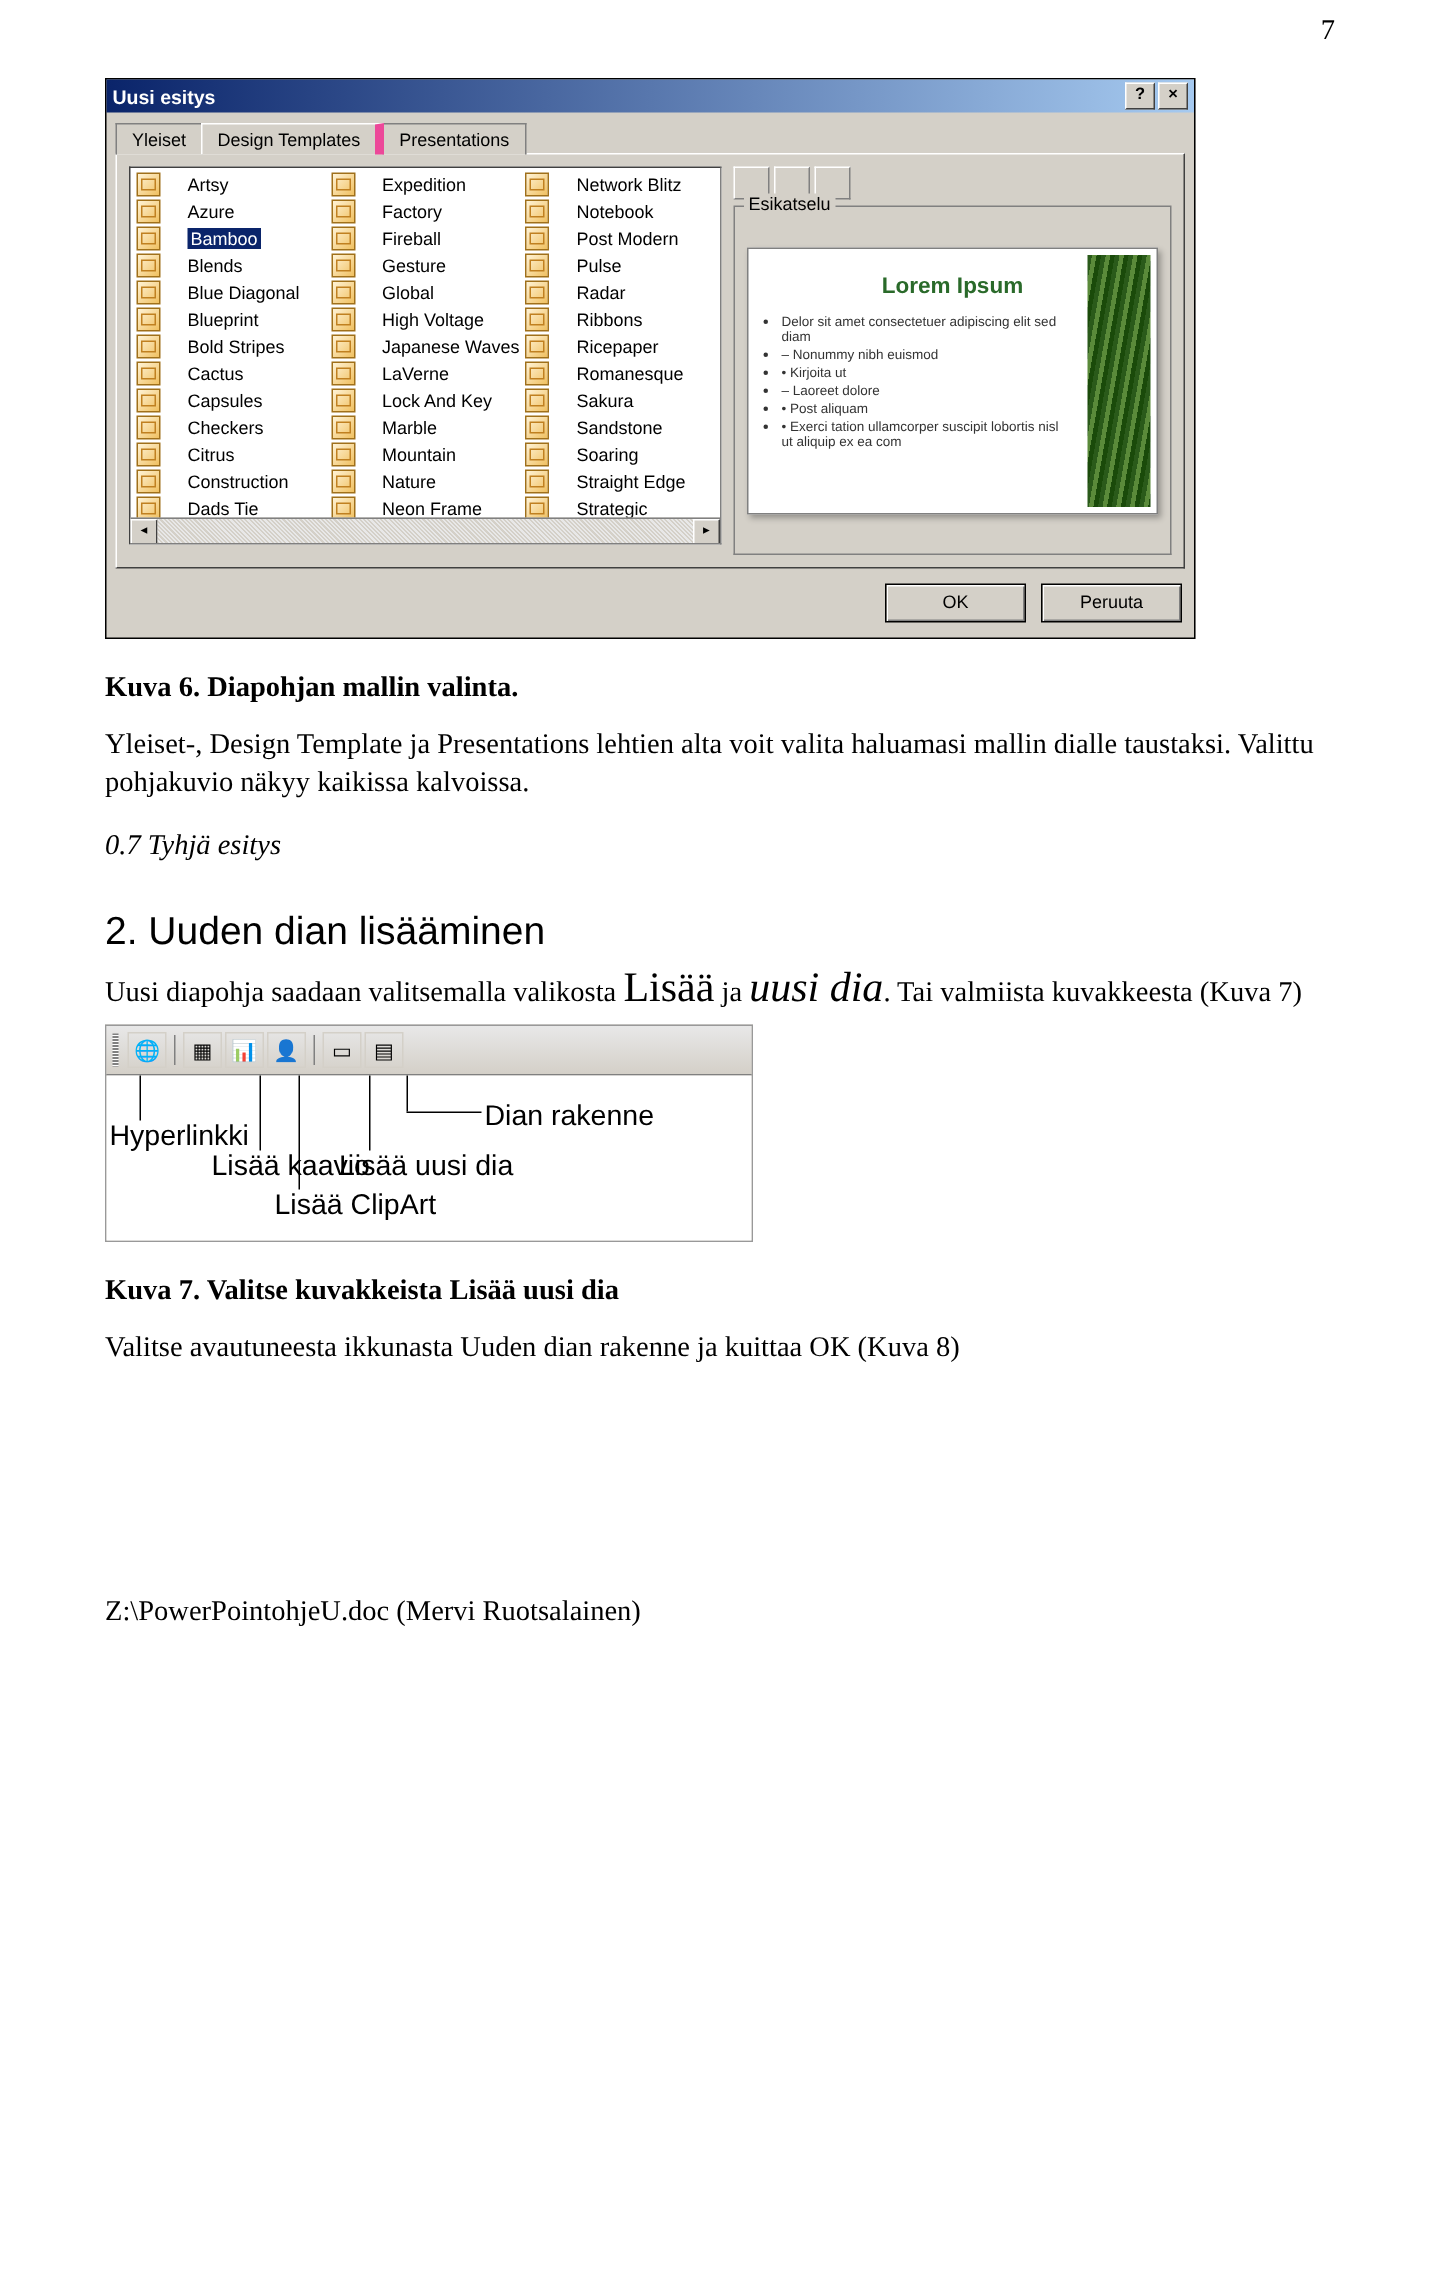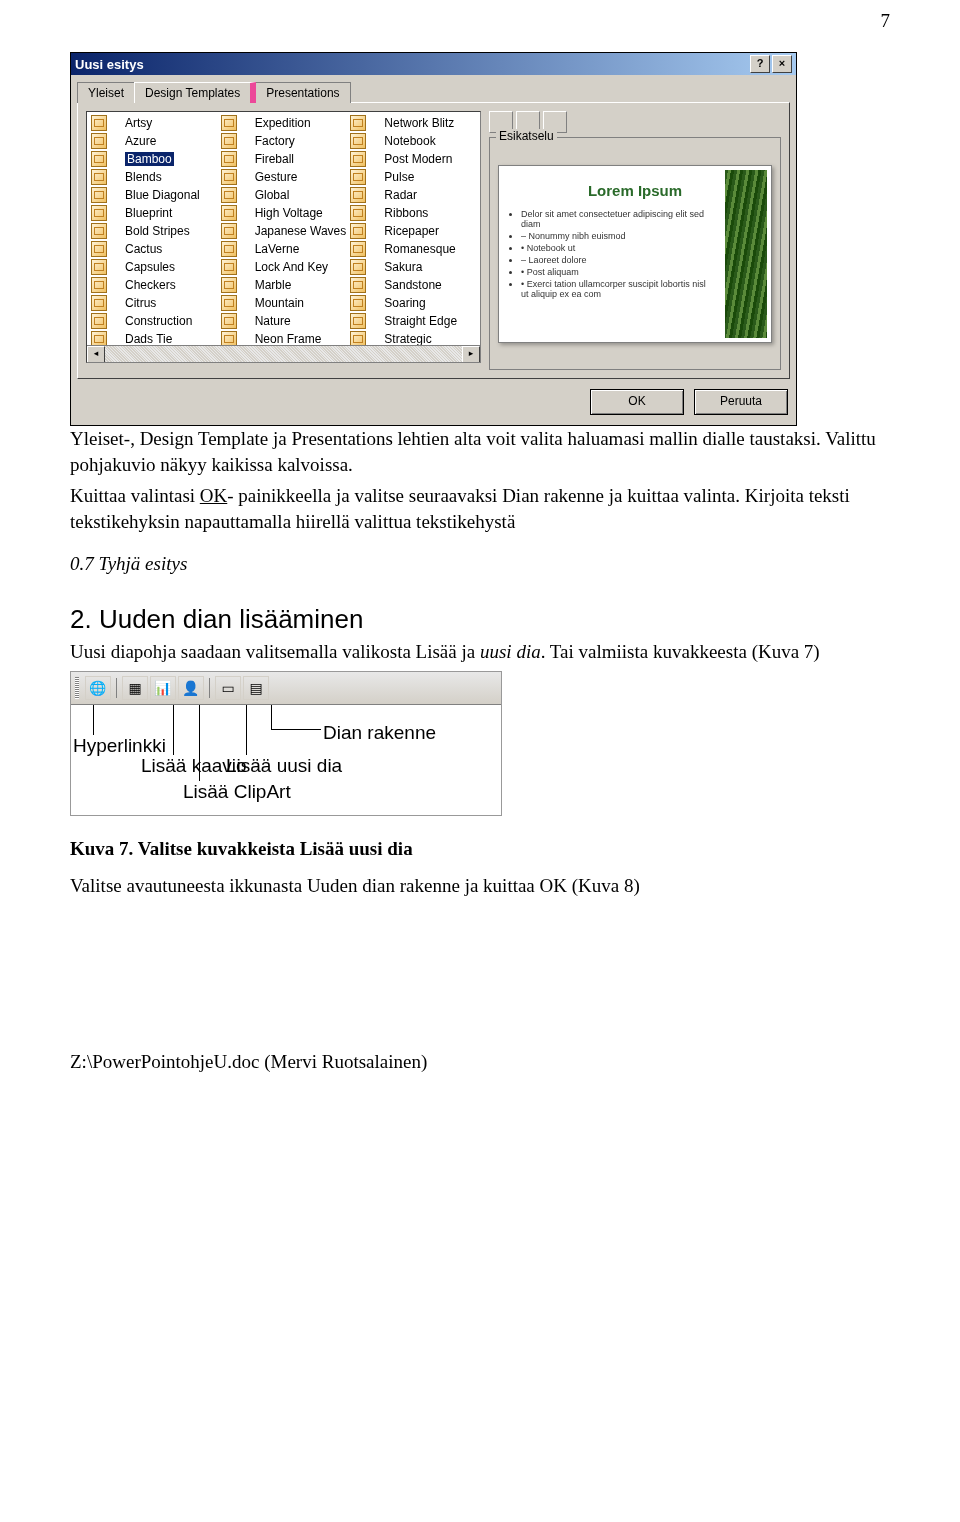--- a/index.html
+++ b/index.html
@@ -34,21 +34,21 @@
 .preview .bamboo{position:absolute;right:4px;top:4px;bottom:4px;width:42px;background:repeating-linear-gradient(100deg,#2a5a1a 0 3px,#5a8a3a 3px 6px,#1a4a0a 6px 9px)}
 .preview .ptitle{text-align:center;font-weight:bold;color:#2a6a2a;font-family:Arial,sans-serif;font-size:15px;margin:8px 0 10px 0}
 .preview ul{margin:0;padding-left:14px;font-size:9px;font-family:Arial,sans-serif;color:#333;width:190px}
 .preview ul li{margin-bottom:2px}
 .dlgbtns{display:flex;justify-content:flex-end;gap:10px;padding:4px 8px 10px 0}
 .btn{width:92px;height:24px;background:#d4d0c8;border:1px solid #000;font-family:Tahoma,sans-serif;font-size:12px;text-align:center;line-height:22px;box-shadow:inset 1px 1px 0 #fff,inset -1px -1px 0 #808080}
 .caption{font-weight:bold;margin:20px 0 12px 0}
 p{margin:0 0 6px 0;line-height:1.35}
 .sec13{font-style:italic;margin-top:16px}
 h2.sec{font-family:Arial,sans-serif;font-size:26px;font-weight:normal;margin:28px 0 4px 0}
-.big{font-size:19px}
+.big{font-size:28px}
 .toolbar-img{width:430px;background:#d4d0c8;border:1px solid #999;margin:6px 0;font-family:Tahoma,sans-serif;font-size:12px}
 .tb-row{display:flex;align-items:center;padding:4px;gap:2px;border-bottom:1px solid #808080;background:linear-gradient(#e8e8e8,#d4d0c8)}
 .tb-handle{width:4px;height:22px;background:repeating-linear-gradient(#808080 0 1px,#fff 1px 2px);margin-right:4px}
 .tb-btn{width:24px;height:22px;border:1px solid #d4d0c8;display:flex;align-items:center;justify-content:center;font-size:14px}
 .tb-sep{width:1px;height:20px;background:#808080;margin:0 3px}
 .tb-labels{position:relative;height:110px;background:#fff}
 .tb-labels .lbl{position:absolute;font-size:19px;color:#000}
 .tb-labels .line{position:absolute;background:#000}
 .footer{margin-top:150px;font-size:19px}
 </style>
@@ -251,38 +251,38 @@
      <div class="vbtn"></div>
     </div>
     <div class="fieldset">
      <span class="legend">Esikatselu</span>
      <div class="preview">
       <div class="bamboo"></div>
       <div class="ptitle">Lorem Ipsum</div>
       <ul id="pbul">
                   <li>Delor sit amet consectetuer adipiscing elit sed diam</li>
                   <li>– Nonummy nibh euismod</li>
-                  <li>  • Notebook ut</li>
+                  <li>  • Kirjoita ut</li>
                   <li>    – Laoreet dolore</li>
                   <li>      • Post aliquam</li>
                   <li>      • Exerci tation ullamcorper suscipit lobortis nisl ut aliquip ex ea com</li>
                 </ul>
      </div>
     </div>
    </div>
   </div>
  </div>
  <div class="dlgbtns">
   <div class="btn">OK</div>
   <div class="btn">Peruuta</div>
  </div>
 </div>
 
+<p class="caption">Kuva 6. Diapohjan mallin valinta.</p>
 <p>Yleiset-, Design Template ja Presentations lehtien alta voit valita haluamasi mallin dialle taustaksi. Valittu pohjakuvio näkyy kaikissa kalvoissa.</p>
-<p><span>Kuittaa valintasi </span><u>OK</u><span>- painikkeella ja valitse seuraavaksi Dian rakenne ja kuittaa valinta. Kirjoita teksti tekstikehyksin napauttamalla hiirellä valittua tekstikehystä</span></p>
 
 <p class="sec13">0.7 Tyhjä esitys</p>
 
 <h2 class="sec">2. Uuden dian lisääminen</h2>
 <p><span>Uusi diapohja saadaan valitsemalla valikosta </span><span class="big">Lisää</span><span> ja </span><span class="big"><i>uusi dia</i></span><span>. Tai valmiista kuvakkeesta (Kuva 7)</span></p>
 
 <div class="toolbar-img">
  <div class="tb-row">
   <div class="tb-handle"></div>
   <div class="tb-btn">🌐</div>

